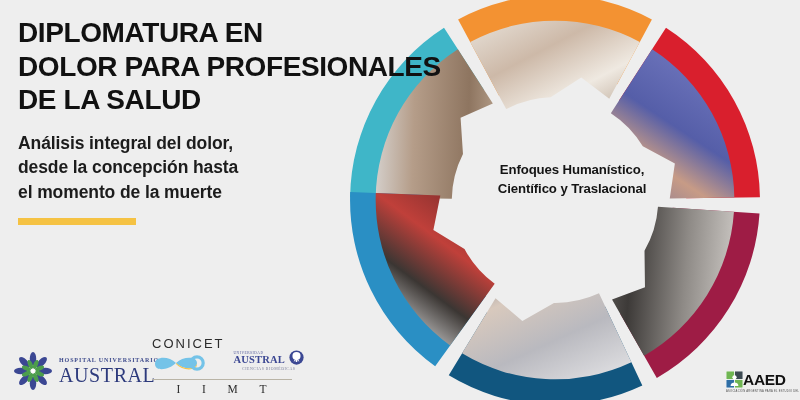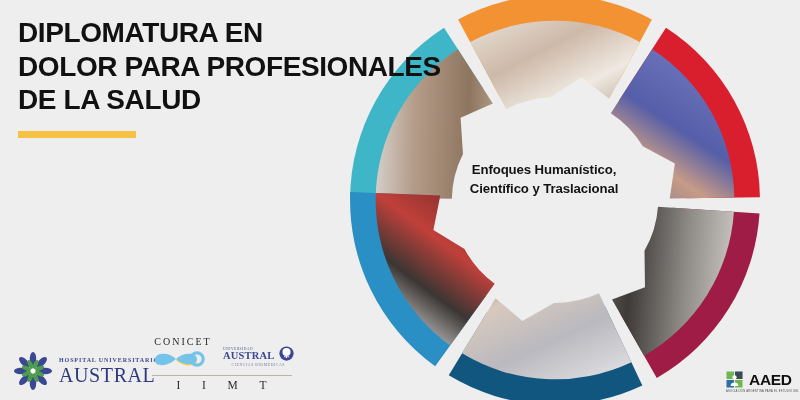--- a/index.html
+++ b/index.html
@@ -46,21 +46,21 @@
   #ring-wrap {
     position:absolute;
     left:300px; top:-10px;
     width:510px; height:420px;
   }
   #ring-svg { display:block; width:100%; height:100%; }
 
   
   #ring-caption {
     position:absolute;
-    left:424px; top:160px;
+    left:452px; top:160px;
     width:240px;
     text-align:center;
     font-size:13.2px;
     font-weight:bold;
     line-height:1.45;
     color:#141414;
     white-space:pre-line;
     letter-spacing:-0.1px;
   }
 
@@ -84,23 +84,23 @@
     font-family:"Liberation Serif", serif;
   }
 
   #logo-conicet-group {
     position:absolute; left:152px; top:336px;
     width:140px;
   }
   .cg-row { display:flex; align-items:flex-end; gap:9px; }
   #conicet-block { text-align:center; }
   #conicet-word {
-    font-size:10px; letter-spacing:2.0px;
+    font-size:13px; letter-spacing:2.0px;
     color:#2b2b2b;
-    font-family:Liberation Serif, serif;
+    font-family:Liberation Sans, sans-serif;
   }
   #conicet-mark { width:62px; height:22px; display:block; margin-top:1px; }
   #iimt-austral-block { text-align:center; padding-bottom:3px; }
   .ia-row { display:flex; align-items:center; gap:4px; }
   #ia-kicker {
     font-size:3.6px; letter-spacing:0.5px; color:#51599a;
     font-family:"Liberation Serif", serif; text-align:left;
   }
   #ia-name {
     font-size:10.5px; font-weight:bold; letter-spacing:0.2px;
@@ -122,21 +122,21 @@
     font-size:11.5px; letter-spacing:1px;
     color:#2b2b2b; text-align:center;
     font-family:"Liberation Serif", serif;
     display:flex; justify-content:space-around; padding:0 14px;
   }
 
   #logo-aaed {
     position:absolute; left:726px; top:371px;
     display:flex; flex-direction:column; align-items:flex-start;
   }
-  .aaed-row { display:flex; align-items:center; gap:6px; }
+  .aaed-row { display:flex; align-items:center; gap:0; }
   #aaed-mark { width:17px; height:17px; flex:none; }
   #aaed-word {
     font-size:15.5px; font-weight:bold; letter-spacing:-0.3px;
     color:#111111; line-height:1;
   }
   #aaed-sub {
     font-size:2.7px; letter-spacing:0.25px; color:#4a4a4a;
     margin-top:2px; white-space:nowrap;
   }
 </style>
@@ -228,20 +228,23 @@
     </svg>
   </div>
 
   <div id="ring-caption">Enfoques Humanístico,
 Científico y Traslacional</div>
 
   <div id="text-block">
     <div id="poster-title">DIPLOMATURA EN
 DOLOR PARA PROFESIONALES
 DE LA SALUD</div>
+    <div id="poster-subtitle">Análisis integral del dolor,
+desde la concepción hasta
+el momento de la muerte</div>
     <div id="accent-bar" style="background: rgb(245, 194, 67);"></div>
   </div>
 
   <div id="logo-austral">
     <svg id="austral-mark" viewBox="0 0 40 40">
       <g transform="translate(20,20)">
         <g fill="#3b4793">
           <ellipse cx="0" cy="-13" rx="3.4" ry="7"></ellipse>
           <ellipse cx="0" cy="-13" rx="3.4" ry="7" transform="rotate(45)"></ellipse>
           <ellipse cx="0" cy="-13" rx="3.4" ry="7" transform="rotate(90)"></ellipse>

